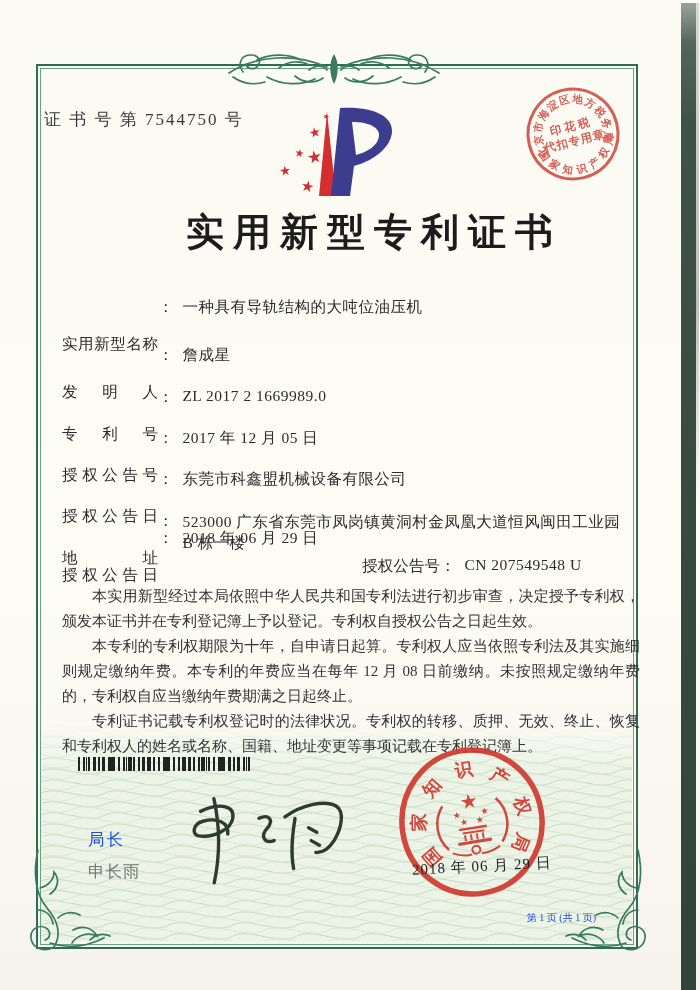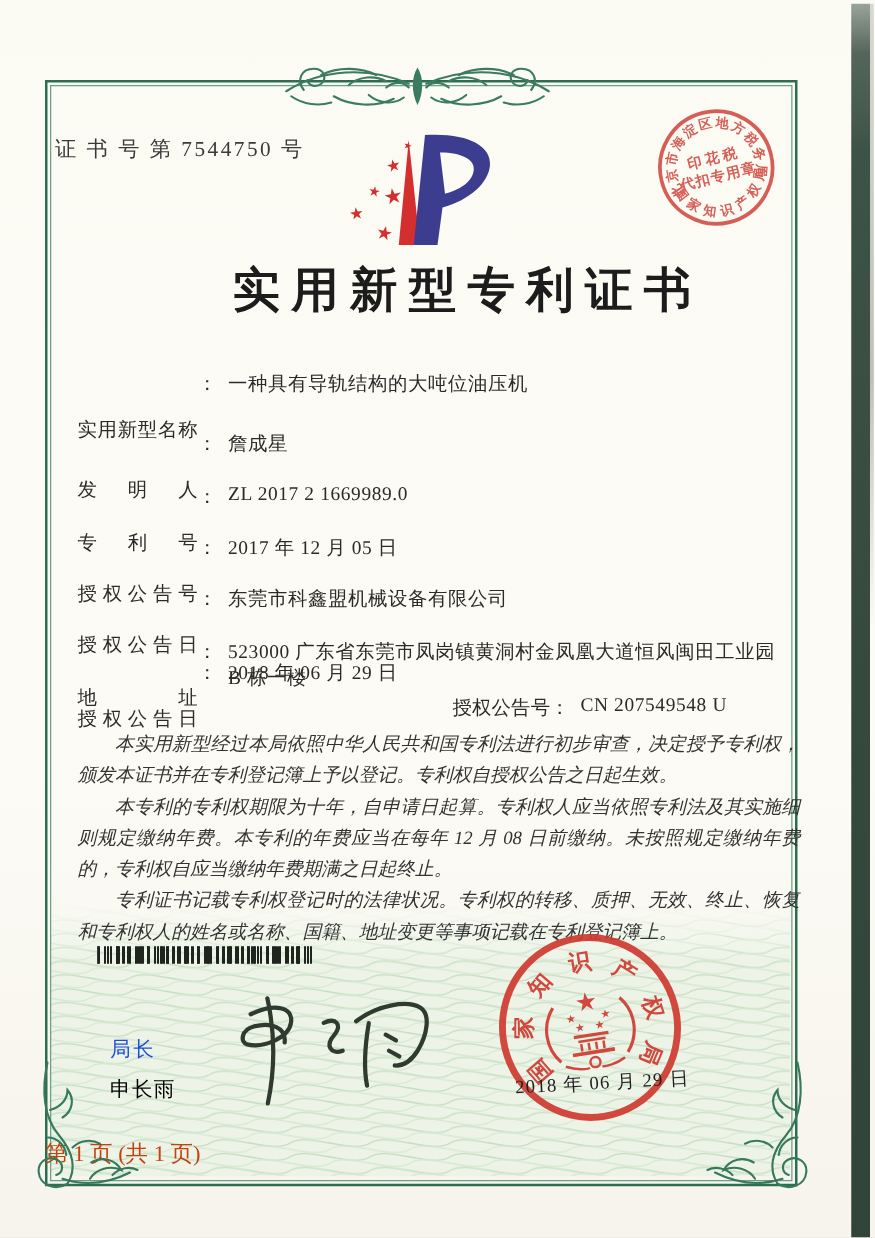--- a/index.html
+++ b/index.html
@@ -46,37 +46,37 @@
   .row{position:absolute;left:62px;font-size:15.5px;color:#2b2b2b;z-index:4;white-space:nowrap;}
   .lbl{display:inline-block;width:96px;text-align:justify;text-align-last:justify;vertical-align:top;margin-top:37px;}
   .lbl-sm{display:inline-block;width:78px;text-align:justify;text-align-last:justify;vertical-align:top;}
   .colon{display:inline-block;vertical-align:top;}
   .val{display:inline-block;margin-left:5px;vertical-align:top;letter-spacing:0.5px;}
   .val-wrap{white-space:normal;width:438px;line-height:21px;}
   .paras{
     position:absolute;left:62px;top:584px;width:578px;z-index:4;
     font-size:15px;line-height:25px;color:#333;text-align:justify;
   }
-  .paras p{margin:0;text-indent:2em;font-style:italic;}
+  .paras p{margin:0;text-indent:2em;}
   .barcode{
     position:absolute;left:78px;top:757px;width:173px;height:14px;z-index:4;
     background-image:
       repeating-linear-gradient(90deg,#20241f 0 2px,rgba(0,0,0,0) 2px 5px),
       repeating-linear-gradient(90deg,#20241f 0 1px,rgba(0,0,0,0) 1px 8px),
       repeating-linear-gradient(90deg,rgba(0,0,0,0) 0 15px,#20241f 15px 18px);
   }
   .director-label{left:88px;top:829px;font-size:16.5px;color:#1d4ed8;letter-spacing:2px;}
-  .director-name{left:88px;top:861px;font-size:16.5px;color:#000000;letter-spacing:1px;}
+  .director-name{left:88px;top:861px;font-size:16.5px;color:#737373;letter-spacing:1px;}
   .sig{position:absolute;left:178px;top:788px;z-index:5;transform:rotate(-3deg);}
   .seal{position:absolute;left:396px;top:744px;z-index:5;opacity:0.92;}
   .seal-date{
     position:absolute;left:412px;top:857px;z-index:6;font-size:15px;color:#1f1f1f;
     letter-spacing:1px;transform:rotate(-3deg);white-space:nowrap;
   }
-  .page-info{left:36px;top:911px;width:560px;text-align:left;font-size:18px;color:#c2410c;z-index:4;}
+  .page-info{left:36px;top:911px;width:560px;text-align:right;font-size:10px;color:#1d4ed8;z-index:4;}
   .tax-stamp{position:absolute;left:514px;top:80px;z-index:4;opacity:0.88;}
   .logo{position:absolute;left:270px;top:94px;z-index:4;}
   .ornament-top{position:absolute;left:223px;top:46px;z-index:5;}
   .corner{position:absolute;z-index:5;}
   .corner-left{left:24px;top:848px;}
   .corner-right{left:560px;top:848px;transform:scaleX(-1);}
 </style>
 </head>
 <body>
 

